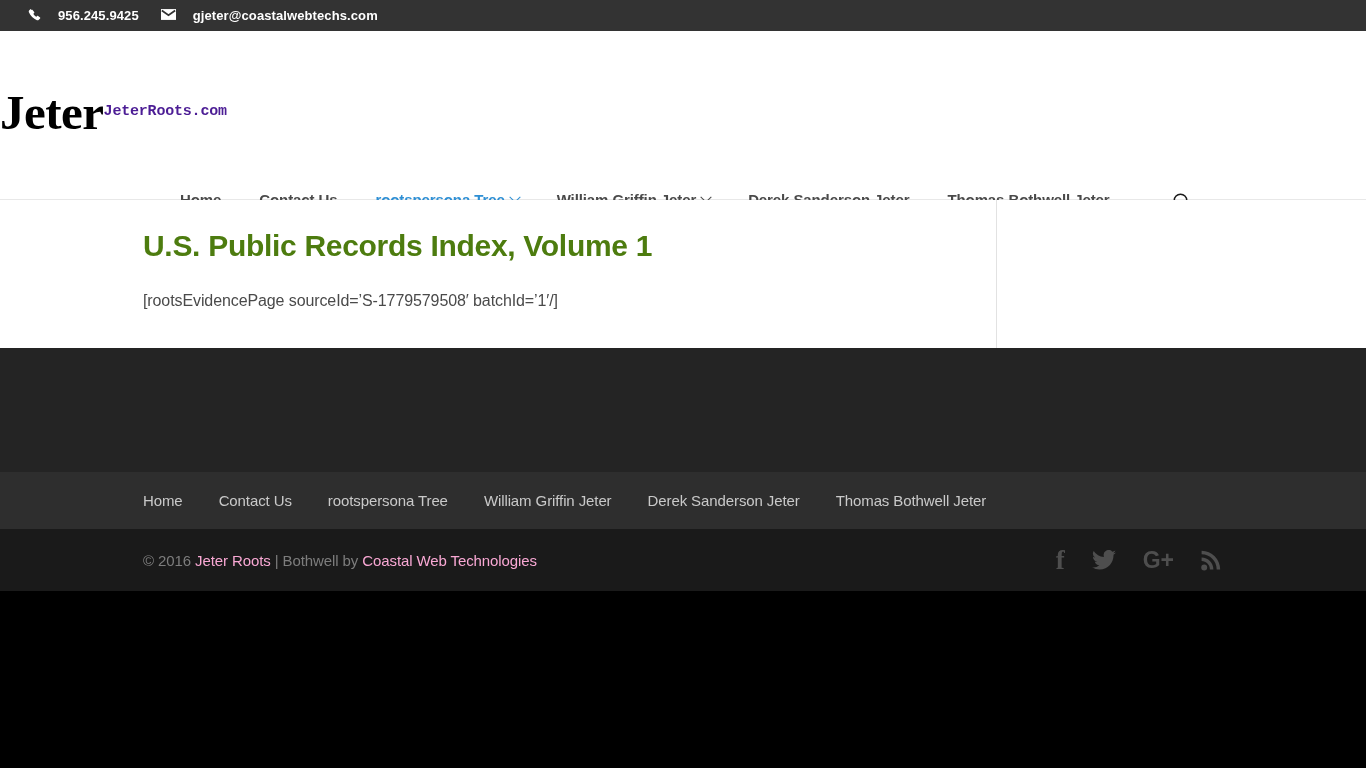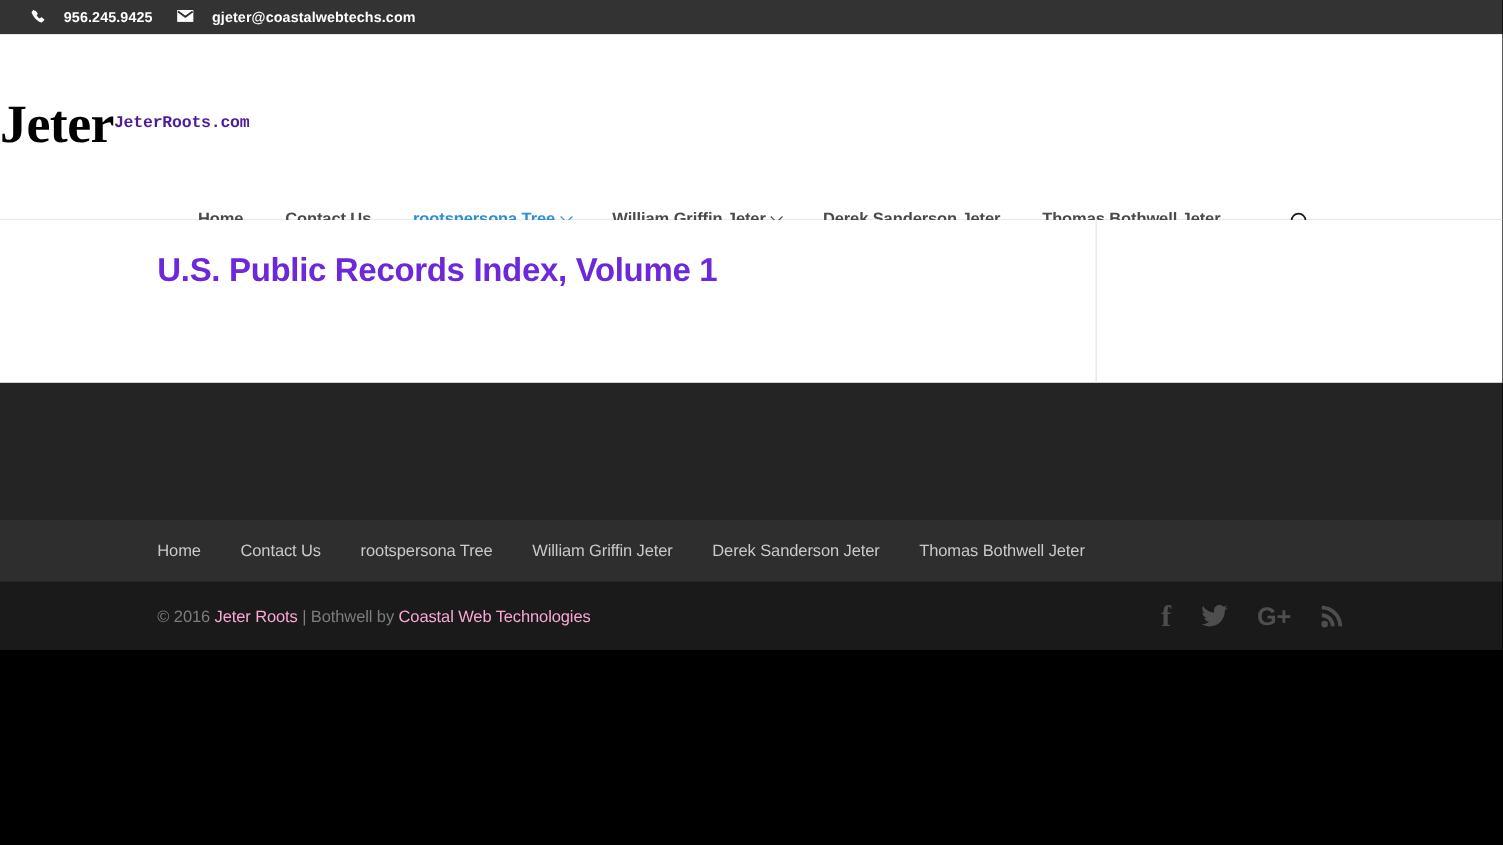--- a/index.html
+++ b/index.html
@@ -104,21 +104,21 @@
     position: absolute;
     left: 0; top: 0;
     width: 997px;
     height: 148px;
     border-right: 1px solid #e2e2e2;
     padding: 29px 0 0 143px;
   }
   .page-title {
     font-size: 30px;
     font-weight: bold;
-    color: #6d28d9;
+    color: #4d7c0f;
     letter-spacing: -0.3px;
   }
   .page-body {
     margin-top: 29px;
     font-size: 16px;
     color: #4a4a4a;
     letter-spacing: -0.1px;
   }
   .side-col {
     position: absolute;
@@ -246,20 +246,21 @@
     <svg width="24" height="24" viewBox="0 0 24 24">
       <circle cx="13.5" cy="9.5" r="6.3" fill="none" stroke="#1a1a1a" stroke-width="1.5"></circle>
       <line x1="9.1" y1="14.1" x2="4.8" y2="18.6" stroke="#1a1a1a" stroke-width="1.5"></line>
     </svg>
   </div>
 </div>
 
 <div class="content-area">
   <div class="main-col">
     <h1 class="page-title">U.S. Public Records Index, Volume 1</h1>
+    <p class="page-body">[rootsEvidencePage sourceId=’S-1779579508′ batchId=’1′/]</p>
   </div>
   <div class="side-col"></div>
 </div>
 
 <div class="footer-widgets"></div>
 
 <div class="footer-nav">
   <span class="fnav-item">Home</span>
   <span class="fnav-item">Contact Us</span>
   <span class="fnav-item">rootspersona Tree</span>

